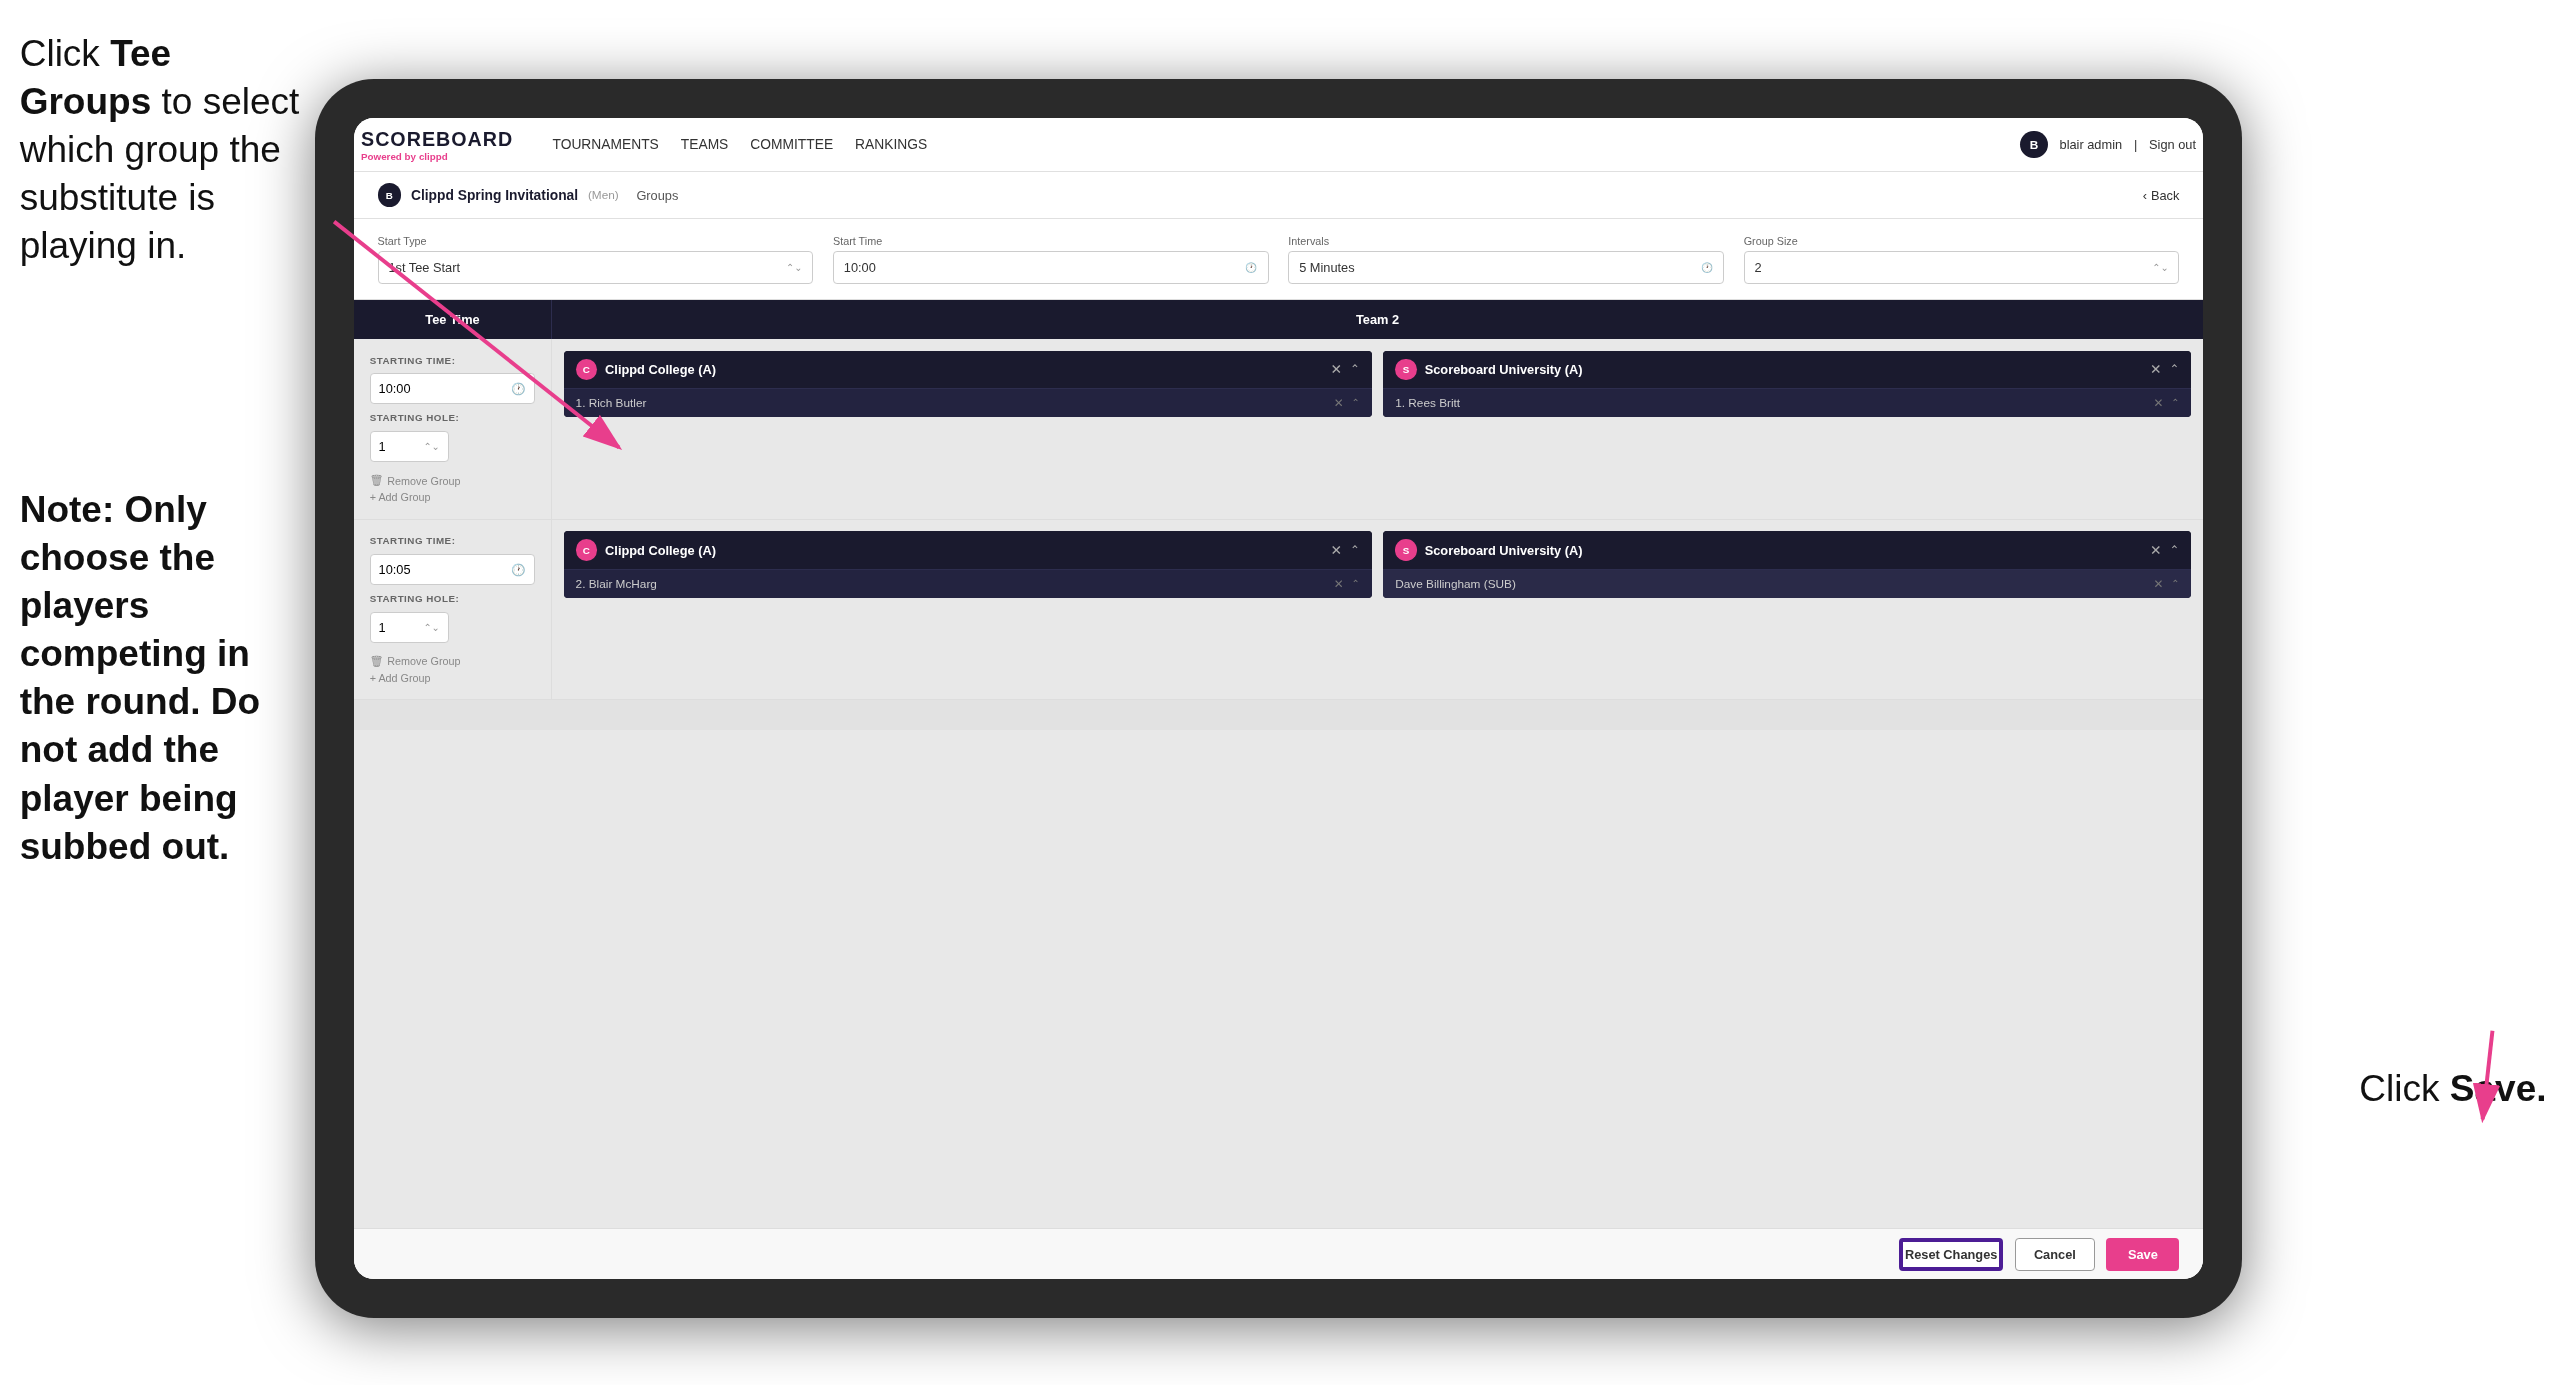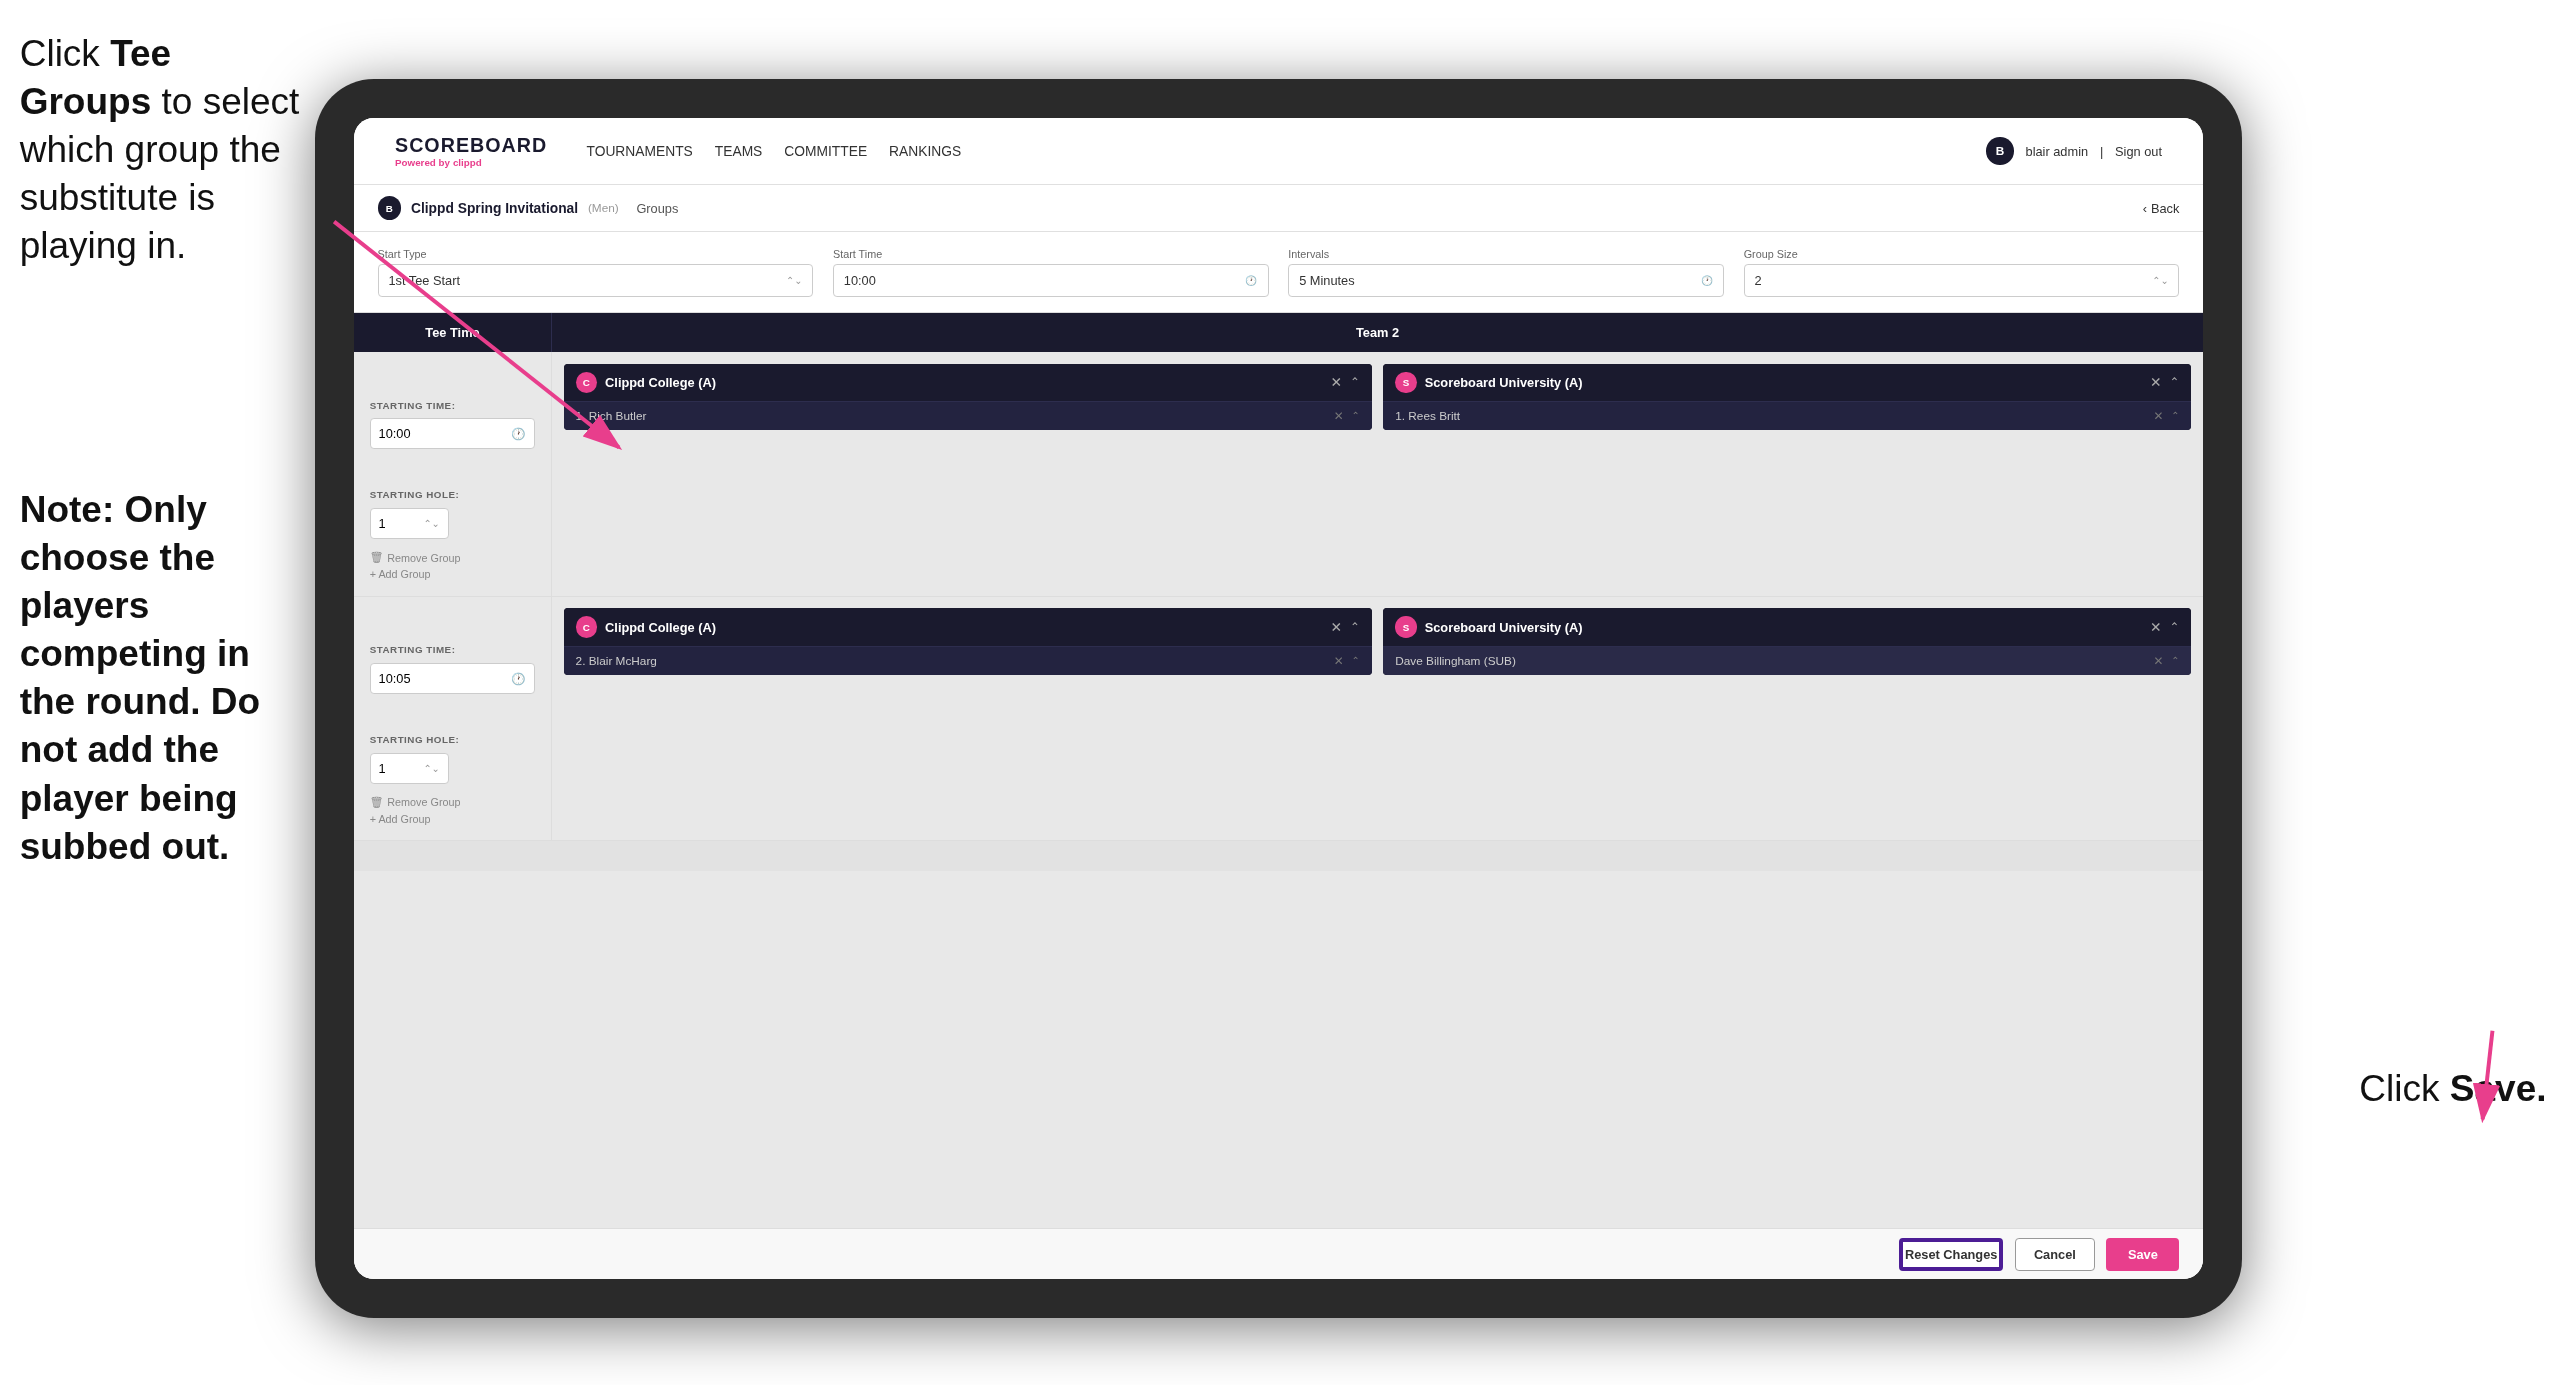--- a/index.html
+++ b/index.html
@@ -69,24 +69,24 @@
       background: #f0f0f0;
       border-radius: 19.7px;
       overflow: hidden;
       display: flex;
       flex-direction: column;
     }
 
     
     .navbar {
       background: #fff;
-      height: 67px;
-      display: flex;
-      align-items: center;
-      padding: 0 41px;
+      height: 54px;
+      display: flex;
+      align-items: center;
+      padding: 0 7px;
       border-bottom: 1px solid #e0e0e0;
       flex-shrink: 0;
     }
     .logo-area {
       display: flex;
       flex-direction: column;
       margin-right: 29.5px;
     }
     .logo-scoreboard {
       font-size: 19.7px;
@@ -281,21 +281,20 @@
       background: #e8e8e8;
       display: flex;
       flex-direction: column;
       gap: 7.9px;
     }
     .tee-label {
       font-size: 9.8px;
       color: #666;
       font-weight: 600;
       letter-spacing: 0.5px;
-      margin-top: 32px;
     }
     .tee-time-input {
       height: 31px;
       border: 1px solid #ccc;
       border-radius: 3.9px;
       padding: 0 7.9px;
       font-size: 12.8px;
       background: #fff;
       display: flex;
       align-items: center;

